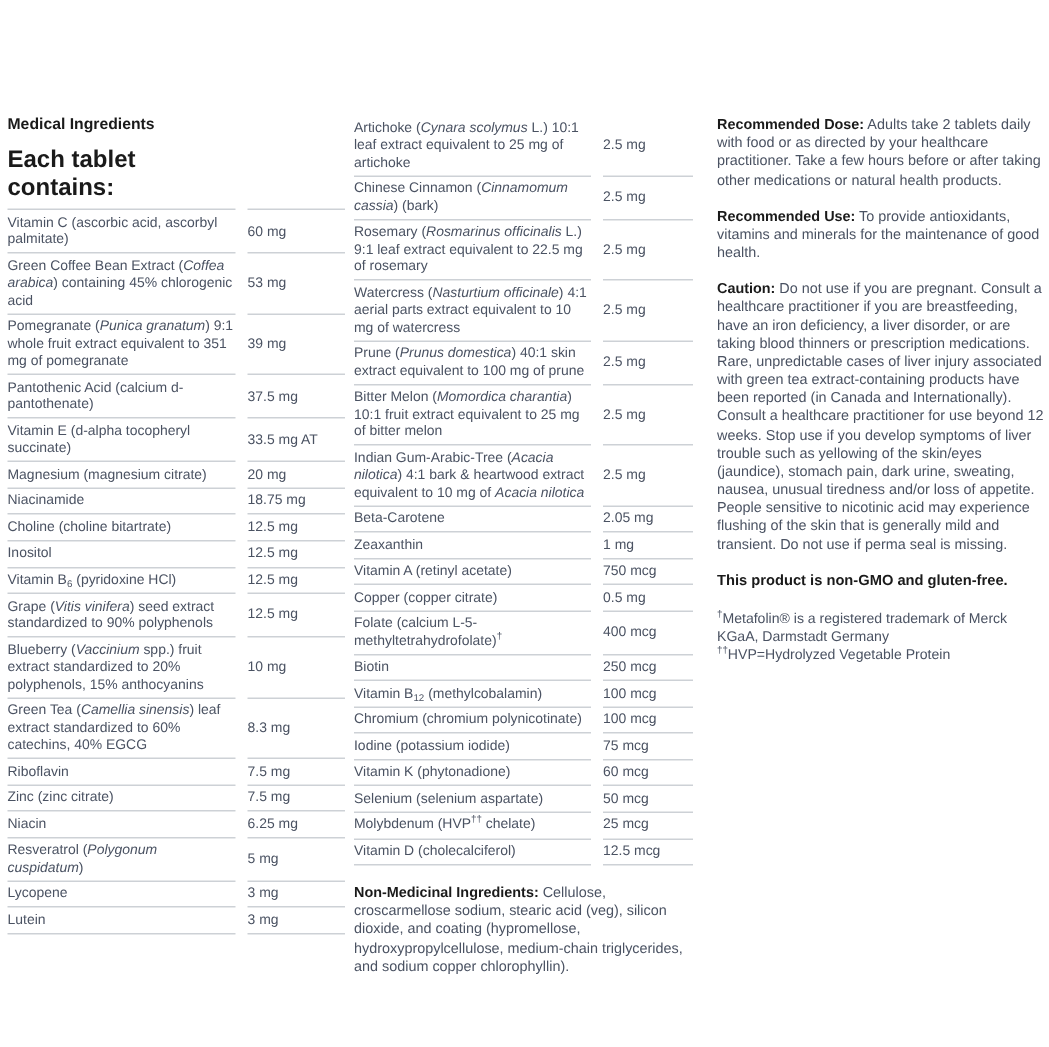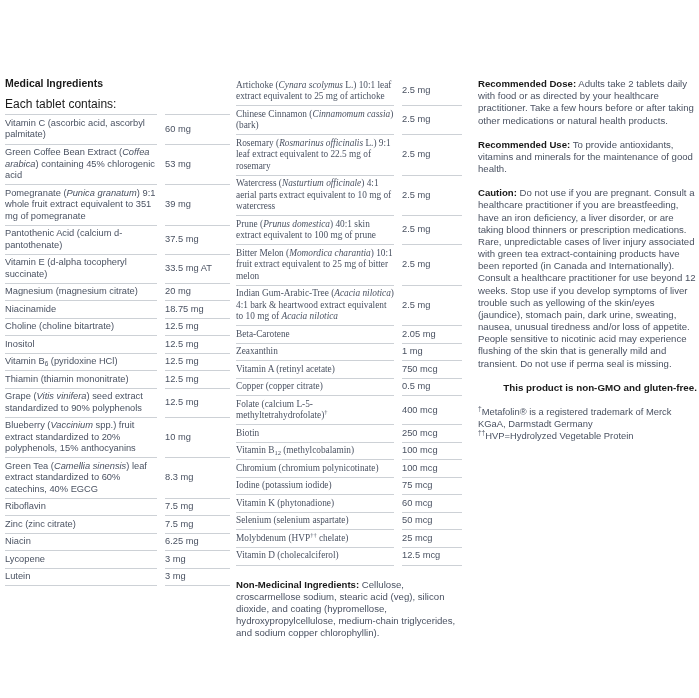--- a/index.html
+++ b/index.html
@@ -29,43 +29,43 @@
   }
   table.ing-table td{
     border-bottom:1px solid #cdd1d6;
     padding:2.5px 0;
     vertical-align:middle;
     line-height:1.24;
     text-align:left;
   }
   table.ing-table td.gap{border-bottom:none;width:8px;padding:0;}
   table.col1-t td.ing{width:152px;}
-  table.col2-t td.ing{width:158px;font-family:Liberation Serif, serif;}
+  table.col2-t td.ing{width:158px;}
   table.ing-table td.amt{white-space:nowrap;}
   table.ing-table thead td.sub{
-    font-weight:normal;color:#1a1a1a;font-size:12px;
+    font-weight:bold;color:#1a1a1a;font-size:16px;
     padding-top:0;padding-bottom:3px;
   }
   i{font-style:italic;}
   sub{font-size:6.5px;vertical-align:-2px;line-height:0;}
   sup{font-size:6.5px;vertical-align:4px;line-height:0;}
 
   .nonmed{
     margin:13px 0 0 0;
     font-size:9.6px;line-height:1.27;
   }
   .nonmed b, .info-par b{color:#1a1a1a;}
   .info-par{
     margin:1px 0 12px 0;
     font-size:9.6px;line-height:1.27;
   }
   .claim{
     margin:0 0 12px 0;
     font-size:9.8px;line-height:1.25;
-    font-weight:bold;color:#1a1a1a;text-align:right;
+    font-weight:bold;color:#1a1a1a;
   }
   .footnote{
     margin:0;
     font-size:9.4px;line-height:1.3;
   }
 </style>
 </head>
 <body>
 
 <div class="page">
@@ -125,30 +125,25 @@
             <td class="ing">Inositol</td>
             <td class="gap"></td>
             <td class="amt">12.5 mg</td>
           </tr>
           <tr>
             <td class="ing">Vitamin B<sub>6</sub> (pyridoxine HCl)</td>
             <td class="gap"></td>
             <td class="amt">12.5 mg</td>
           </tr>
           <tr>
-            <td class="ing">Thiamin (thiamin mononitrate)</td>
+            <td class="ing">Grape (<i>Vitis vinifera</i>) seed extract standardized to 90% polyphenols</td>
             <td class="gap"></td>
             <td class="amt">12.5 mg</td>
           </tr>
           <tr>
-            <td class="ing">Grape (<i>Vitis vinifera</i>) seed extract standardized to 90% polyphenols</td>
-            <td class="gap"></td>
-            <td class="amt">12.5 mg</td>
-          </tr>
-          <tr>
             <td class="ing">Blueberry (<i>Vaccinium</i> spp.) fruit extract standardized to 20% polyphenols, 15% anthocyanins</td>
             <td class="gap"></td>
             <td class="amt">10 mg</td>
           </tr>
           <tr>
             <td class="ing">Green Tea (<i>Camellia sinensis</i>) leaf extract standardized to 60% catechins, 40% EGCG</td>
             <td class="gap"></td>
             <td class="amt">8.3 mg</td>
           </tr>
           <tr>
@@ -158,20 +153,25 @@
           </tr>
           <tr>
             <td class="ing">Zinc (zinc citrate)</td>
             <td class="gap"></td>
             <td class="amt">7.5 mg</td>
           </tr>
           <tr>
             <td class="ing">Niacin</td>
             <td class="gap"></td>
             <td class="amt">6.25 mg</td>
+          </tr>
+          <tr>
+            <td class="ing">Resveratrol (<i>Polygonum cuspidatum</i>)</td>
+            <td class="gap"></td>
+            <td class="amt">5 mg</td>
           </tr>
           <tr>
             <td class="ing">Lycopene</td>
             <td class="gap"></td>
             <td class="amt">3 mg</td>
           </tr>
           <tr>
             <td class="ing">Lutein</td>
             <td class="gap"></td>
             <td class="amt">3 mg</td>

